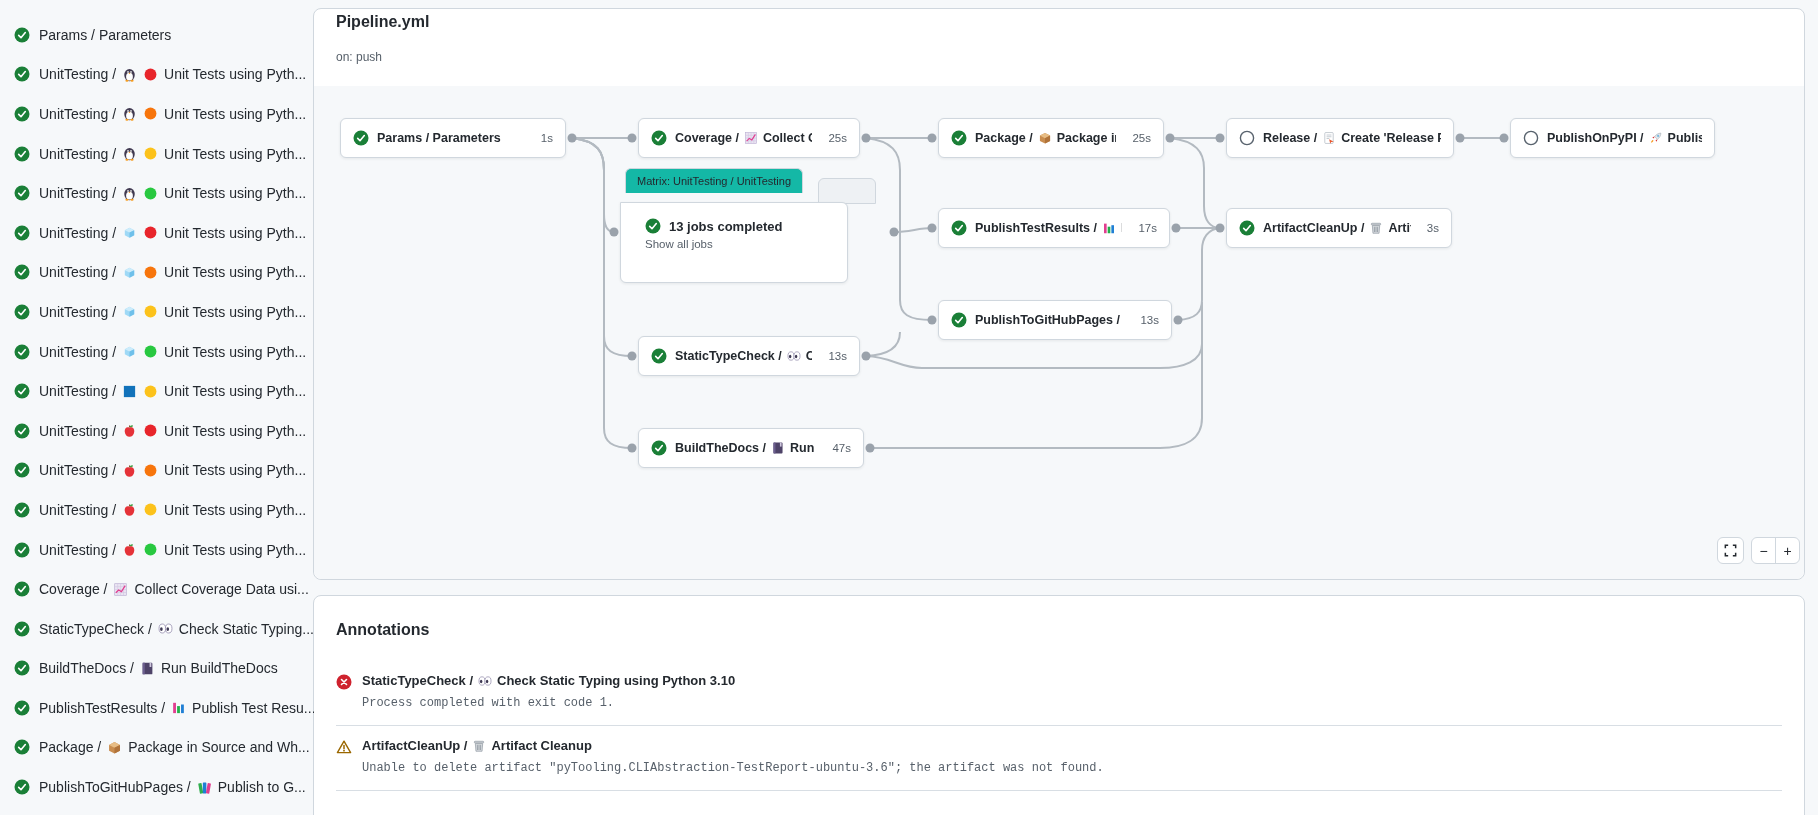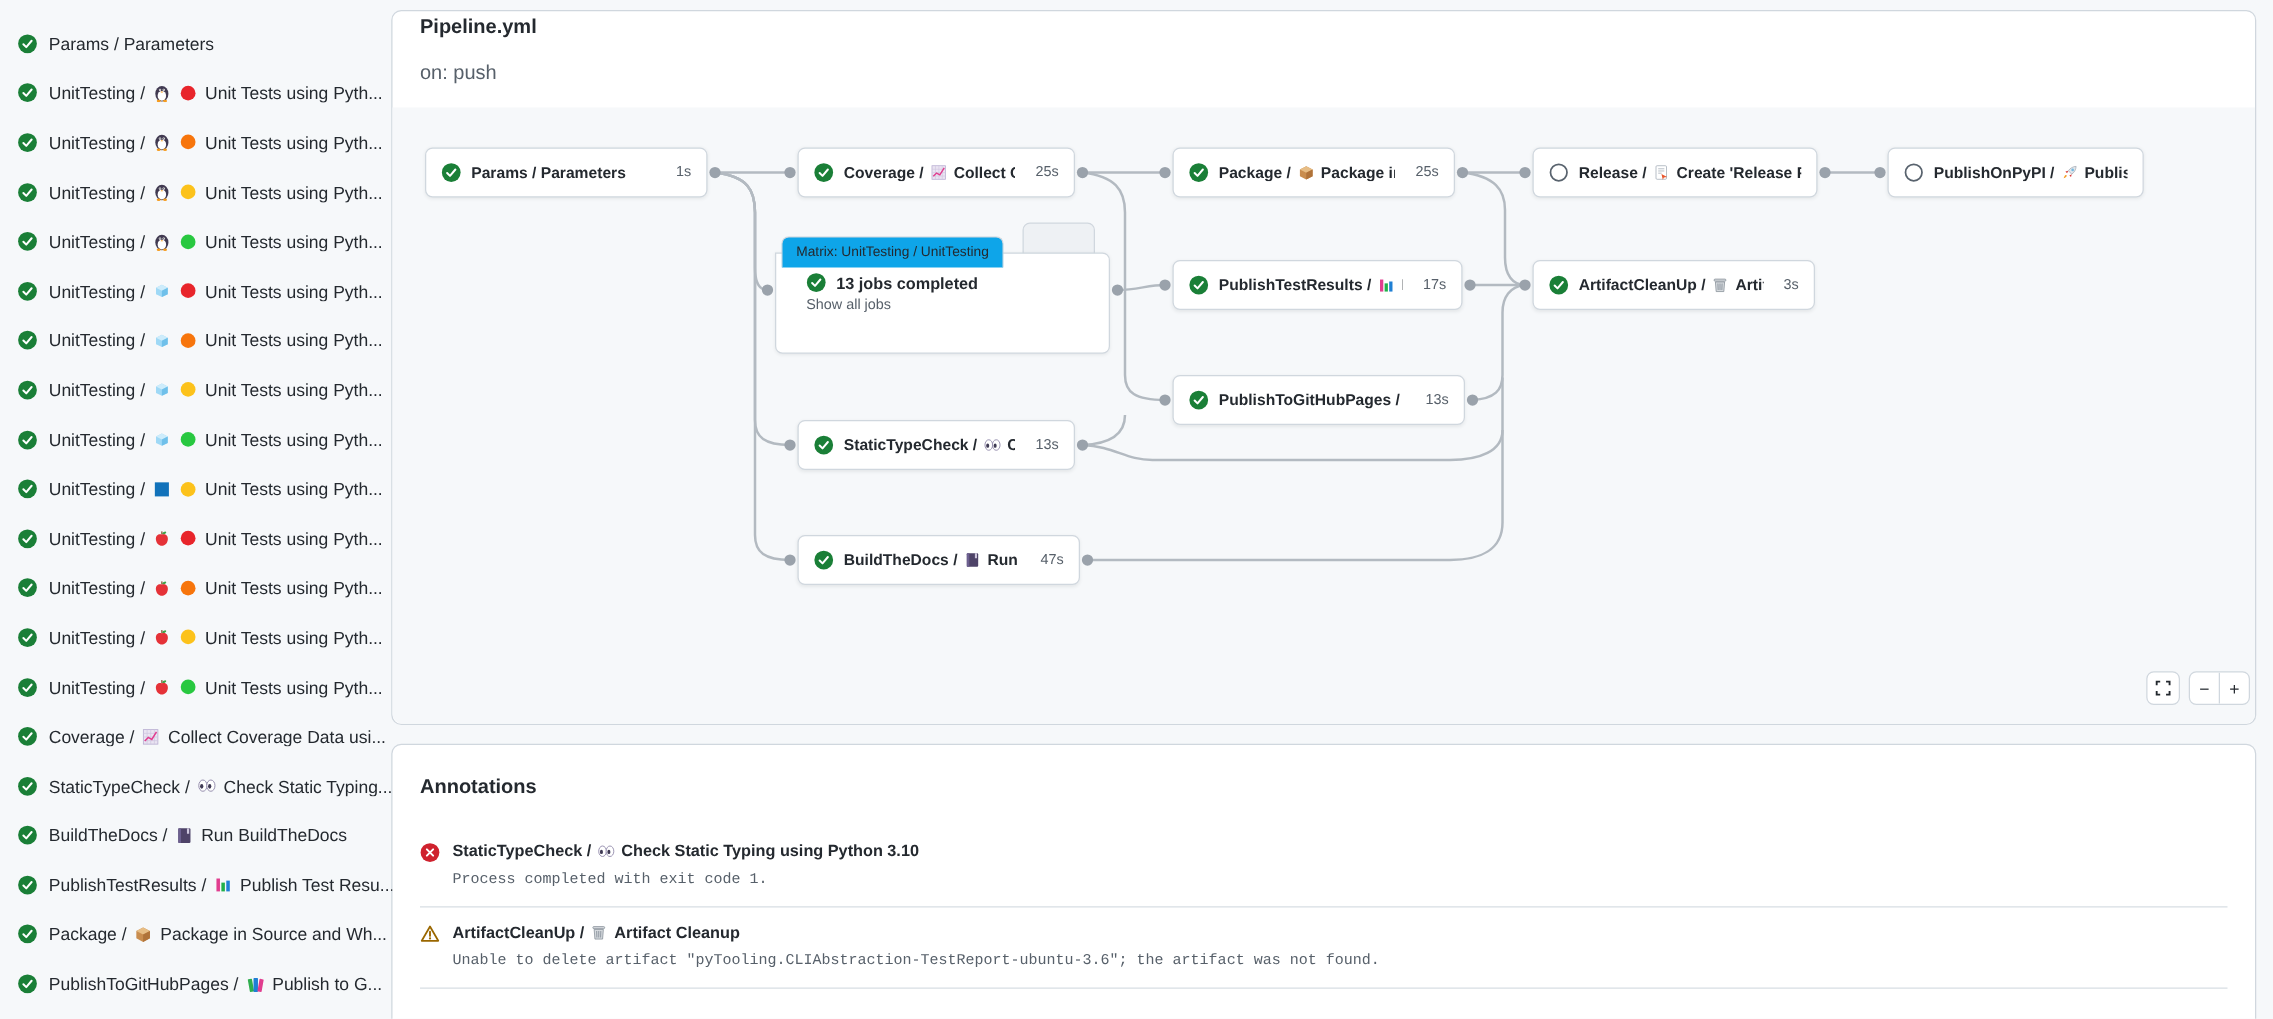--- a/index.html
+++ b/index.html
@@ -28,48 +28,48 @@
   
   .graph-card {
     position:absolute; left:313px; top:8px; width:1492px; height:572px;
     background:#ffffff; border:1px solid #d0d7de; border-radius:8px; z-index:0;
   }
   .graph-canvas {
     position:absolute; left:0; right:0; top:77px; bottom:0;
     background:#f6f8fa; border-radius:0 0 8px 8px;
   }
   .graph-title { position:absolute; left:22px; top:4px; font-size:16px; font-weight:700; }
-  .graph-trigger { position:absolute; left:22px; top:41px; font-size:16px; color:#57606a; }
+  .graph-trigger { position:absolute; left:22px; top:41px; font-size:12px; color:#57606a; }
 
   .edges { position:absolute; left:0; top:0; width:1818px; height:815px; z-index:1; pointer-events:none; }
 
   .node {
     position:absolute; z-index:2;
     display:flex; align-items:center; gap:8px;
     height:40px; padding:0 12px;
     background:#fff; border:1px solid #d0d7de; border-radius:6px;
     box-shadow:0 1px 3px rgba(31,35,40,.08);
     font-size:12.5px; font-weight:600; white-space:nowrap; overflow:hidden;
     cursor:pointer;
   }
   .node .lbl { display:flex; align-items:center; gap:5px; overflow:hidden; }
   .node .dur { margin-left:auto; padding-left:8px; font-weight:400; font-size:11.5px; color:#57606a; }
 
   .matrix-ghost-tab {
     position:absolute; left:818px; top:178px; width:58px; height:26px; z-index:1;
     background:#eef1f4; border:1px solid #d0d7de; border-radius:6px 6px 0 0;
   }
   .matrix-tab {
-    position:absolute; left:625px; top:189px; height:25px; z-index:3;
+    position:absolute; left:625px; top:168px; height:25px; z-index:3;
     padding:0 11px; display:flex; align-items:center;
-    background:#0ea5e9; border:1px solid #d0d7de; border-bottom:none;
+    background:#14b8a6; border:1px solid #d0d7de; border-bottom:none;
     border-radius:6px 6px 0 0; font-size:11px; color:#24292f;
   }
   .matrix-body {
-    position:absolute; left:620px; top:202px; width:268px; height:81px; z-index:2;
+    position:absolute; left:620px; top:202px; width:228px; height:81px; z-index:2;
     background:#fff; border:1px solid #d0d7de; border-radius:0 6px 6px 6px;
     box-shadow:0 1px 3px rgba(31,35,40,.08);
     padding:15px 14px 0 24px;
   }
   .matrix-row1 { display:flex; align-items:center; gap:8px; font-size:13px; font-weight:600; }
   .matrix-link { display:inline-block; font-size:11.5px; color:#57606a; cursor:pointer; }
 
   .btn-fullscreen {
     position:absolute; left:1717px; top:537px; width:27px; height:27px; z-index:3;
     background:#fff; border:1px solid #d0d7de; border-radius:6px;

